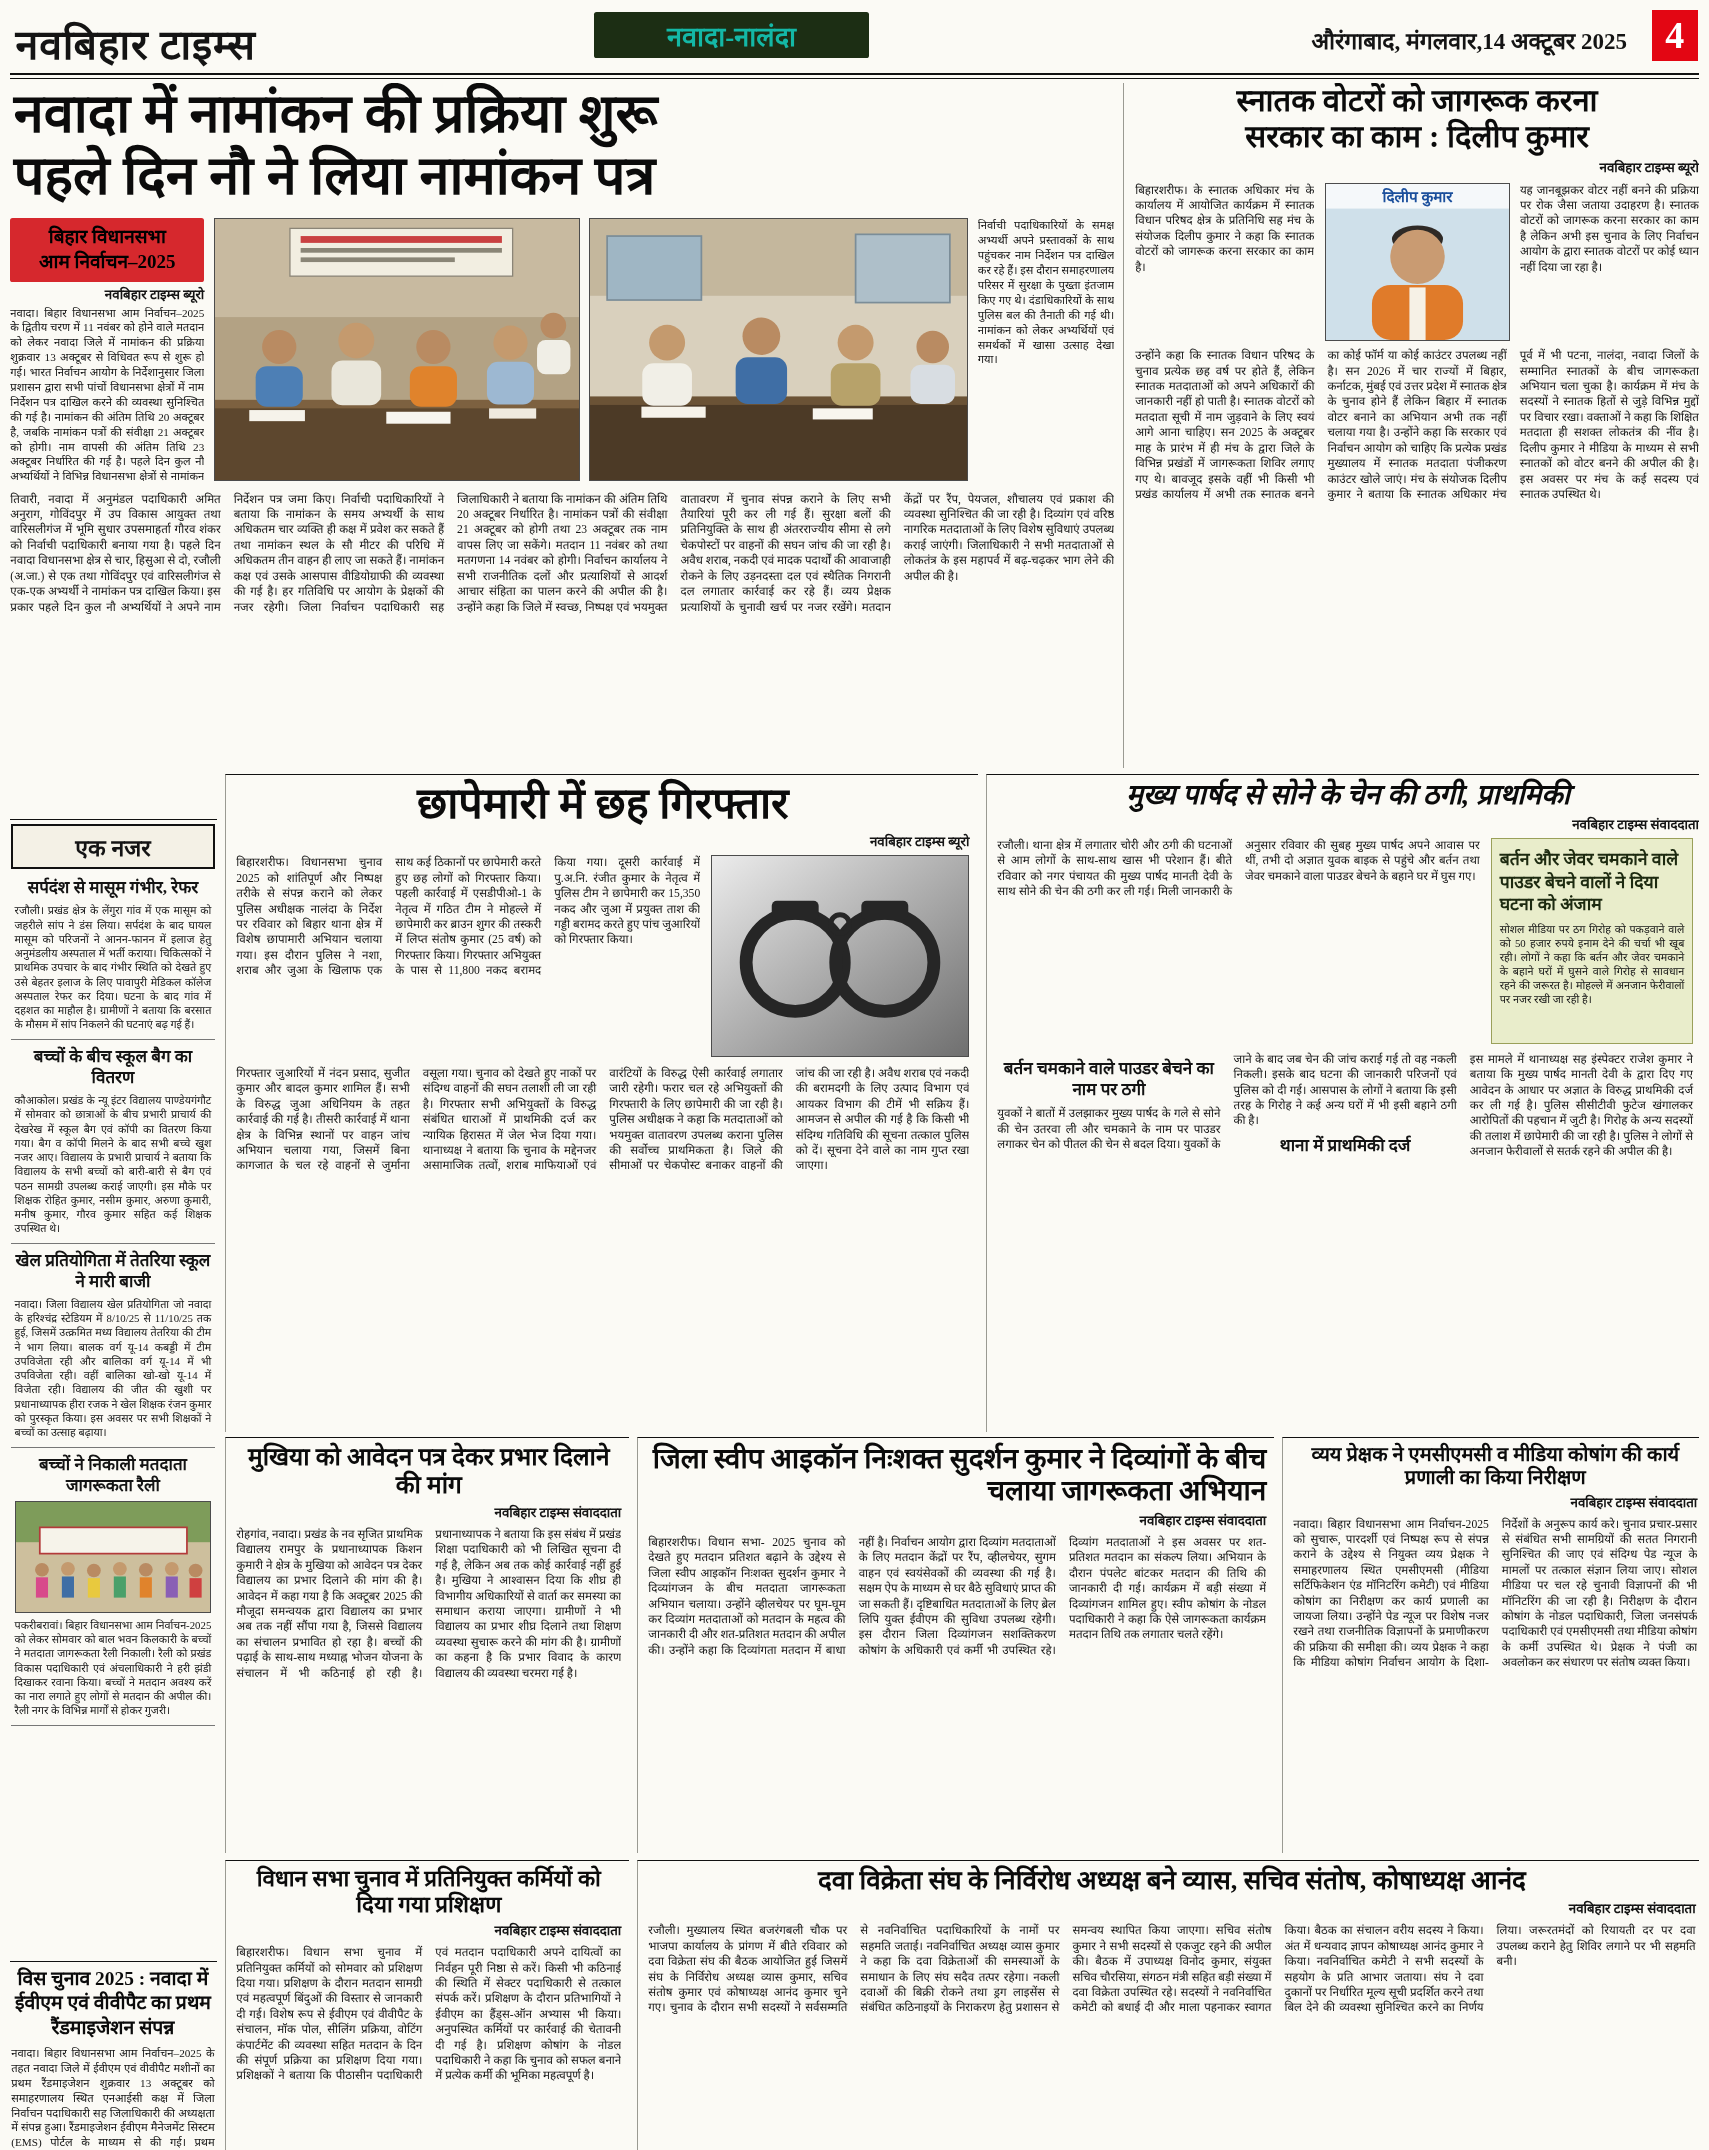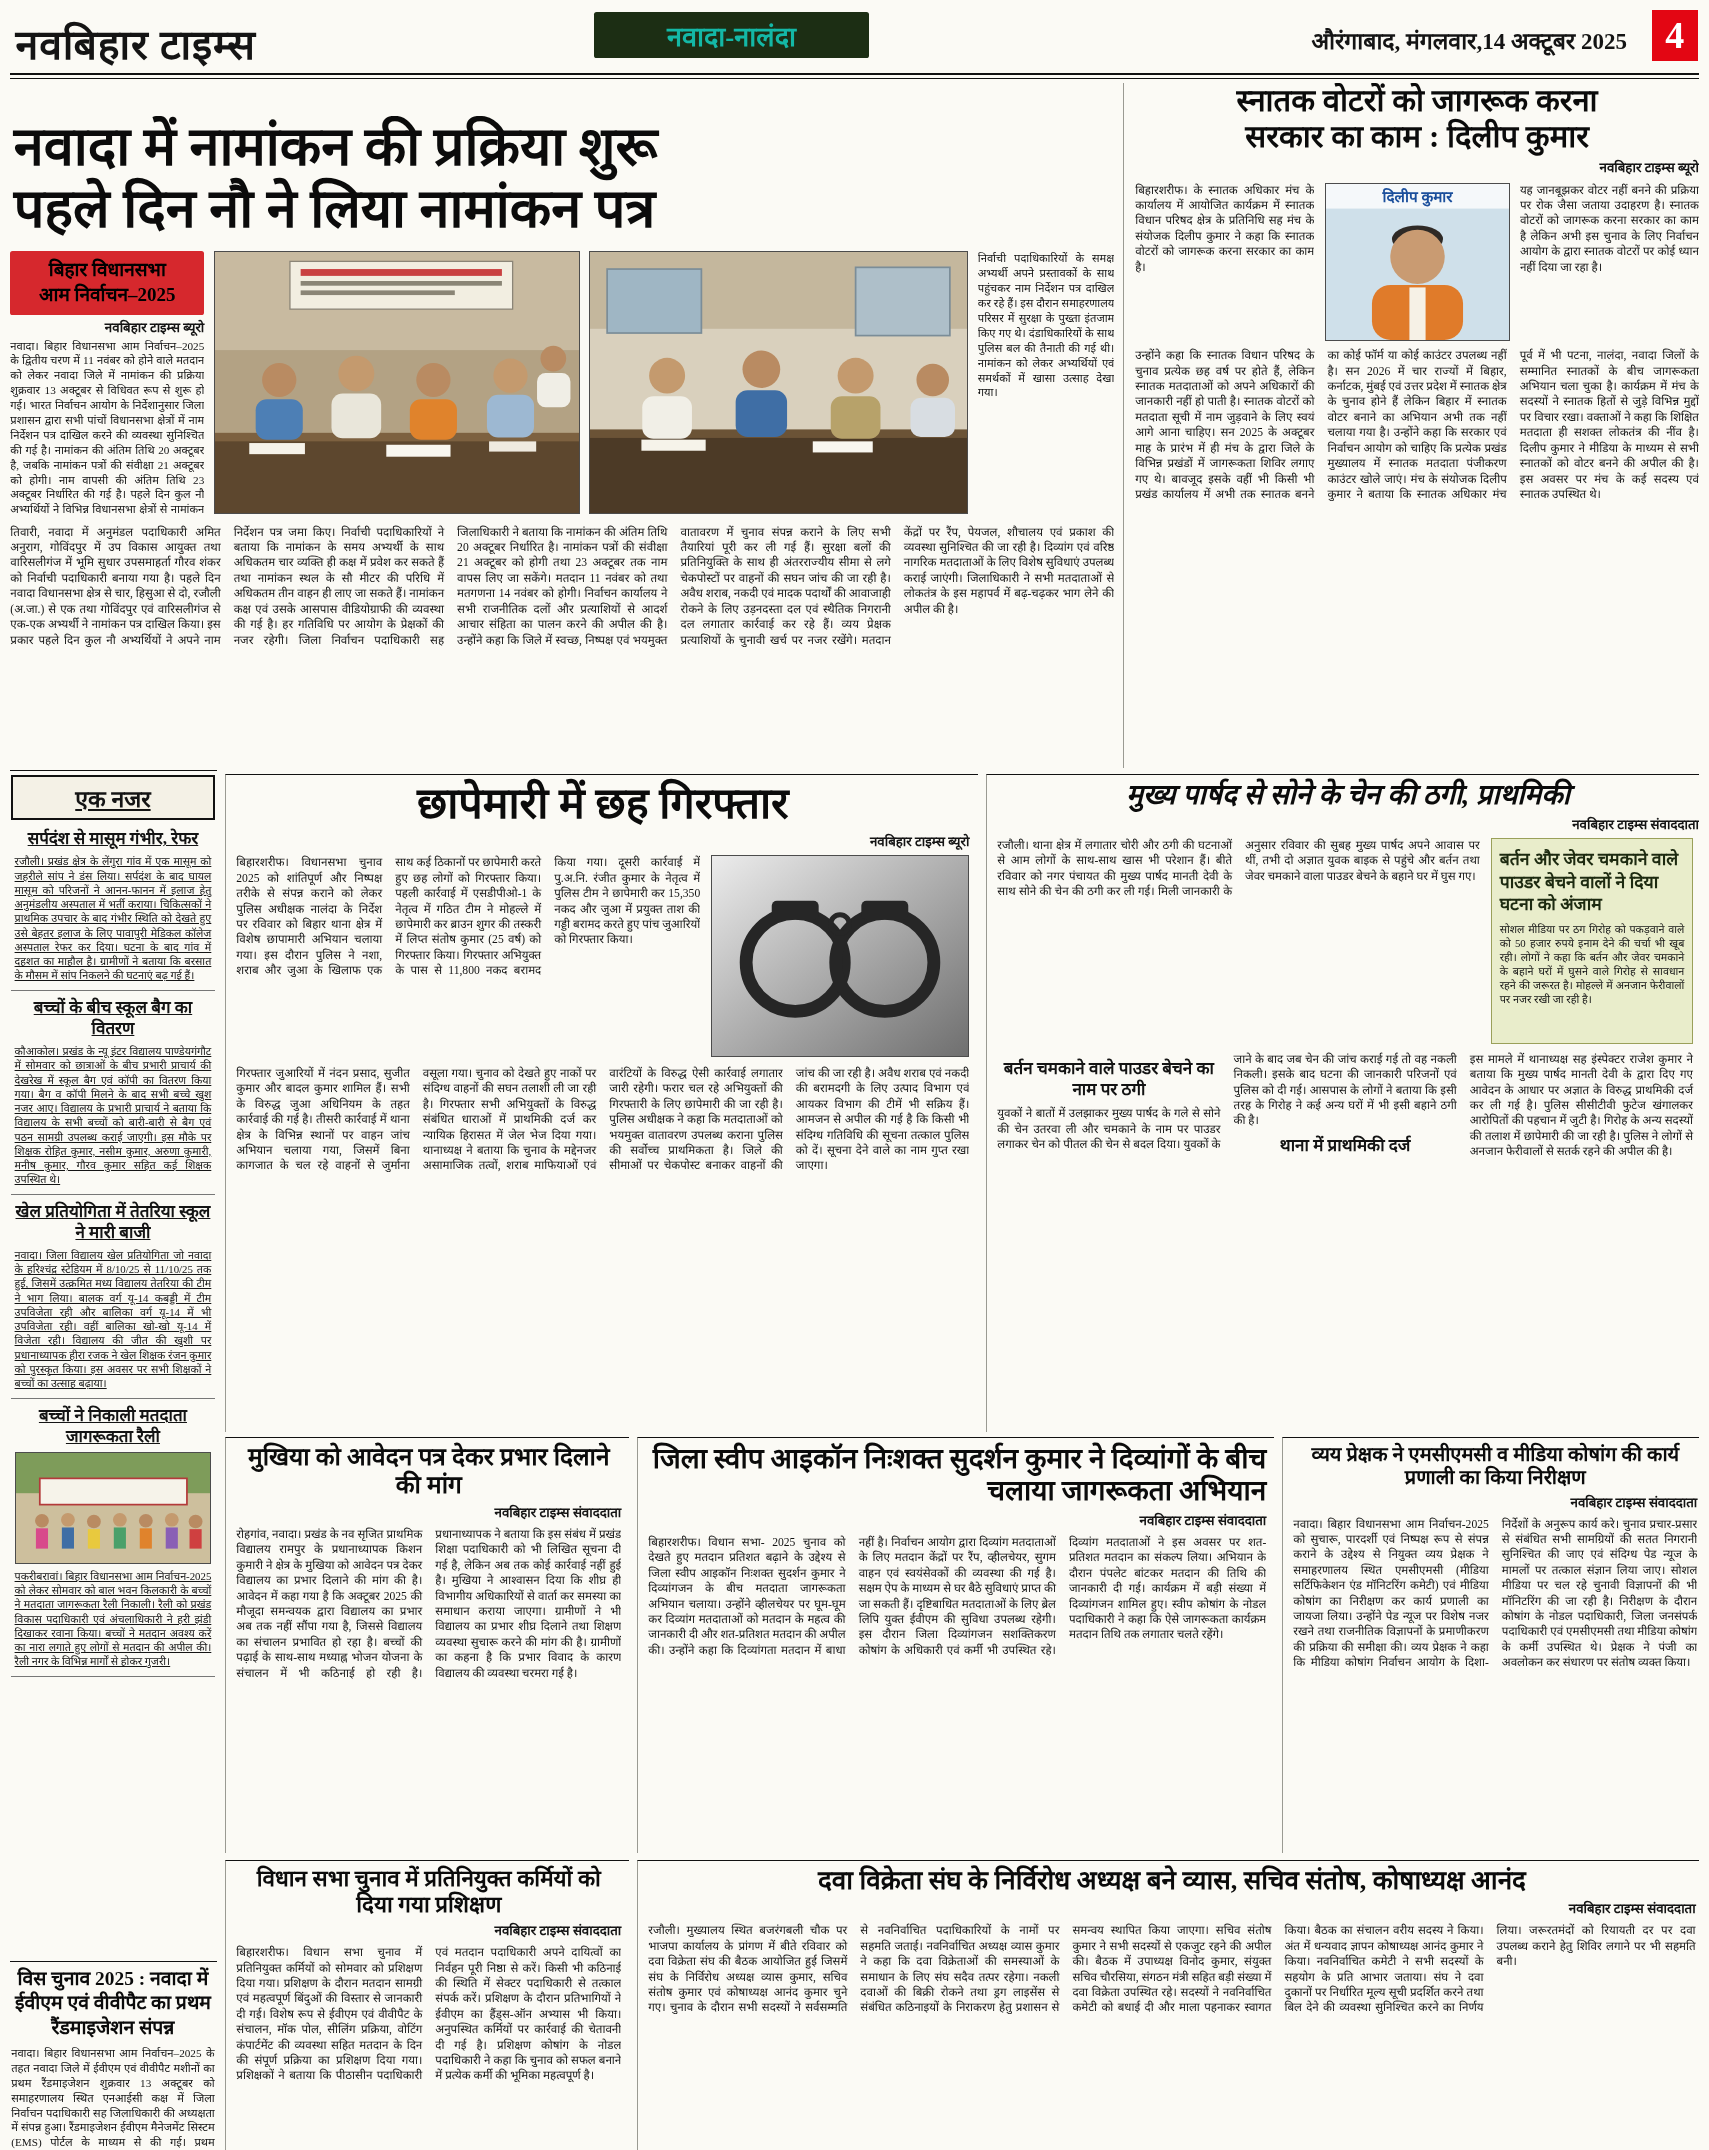--- a/index.html
+++ b/index.html
@@ -26,42 +26,42 @@
   .cols-2{column-count:2;column-gap:13px;}
   .cols-3{column-count:3;column-gap:13px;}
   .cols-4{column-count:4;column-gap:13px;}
   .cols-5{column-count:5;column-gap:13px;}
   .photo{border:0.9px solid #4c4c4c;background:#d8d2c4;overflow:hidden;}
   .photo svg{width:100%;height:100%;display:block;}
   .band{border-top:1.7px solid #111;}
   .vline{border-left:0.9px solid #9a9a92;}
 
   
-  #lead{left:10.3px;top:83px;width:1104px;height:685px;margin-top:33px;}
+  #lead{left:10.3px;top:83px;width:1104px;height:685px;}
   #lead .headline{font-size:54px;padding-left:3.4px;}
   .lead-row{display:flex;gap:9.5px;margin-top:11.2px;height:263px;}
   .kicker-col{width:194px;display:flex;flex-direction:column;}
   .kicker-box{background:#d6282d;color:#000000;text-align:center;font-weight:700;font-size:19px;line-height:1.3;
     padding:6.9px 3.4px;border-radius:2.6px;}
   .kicker-col .body-text{flex:1;font-size:11.2px;}
   .lead-photo-1{width:366px;height:263px;}
   .lead-photo-2{width:379px;height:263px;}
   .side-col{flex:1;font-size:11.2px;}
   .lead-lower{margin-top:10.3px;height:271px;}
 
   
   #graduate{left:1123px;top:83px;width:576px;height:685px;border-left:0.9px solid #9a9a92;padding-left:11.2px;}
   #graduate .headline{font-size:31px;text-align:center;}
   .grad-top{display:flex;gap:10.3px;height:158px;margin-top:4.3px;}
   .grad-col{flex:1;}
   .grad-photo{width:185px;height:158px;flex:0 0 185px;}
   .grad-body{margin-top:7.7px;height:400px;}
 
   
-  #ek-najar{left:10.3px;top:770px;width:207px;height:1182px;padding:4.3px 2.6px 0 0.9px;text-decoration:underline;}
+  #ek-najar{left:10.3px;top:819px;width:207px;height:1182px;padding:4.3px 2.6px 0 0.9px;}
   .panel-head{border:2.2px double #111;text-align:center;font-size:23px;font-weight:800;padding:4.3px 0;margin-bottom:2.6px;background:#f4f1e6;}
   .brief{border-bottom:1.3px solid #777;padding:6.9px 3.4px 7.7px 3.4px;}
   .brief-title{font-size:17px;font-weight:800;text-align:center;line-height:1.22;margin-bottom:4.3px;}
   .brief-body{font-size:10.8px;line-height:1.32;text-align:justify;}
   .rally-photo{width:100%;height:112px;margin-bottom:5.2px;}
 
   
   #vis-chunav{left:10.3px;top:1961px;width:207px;height:687px;padding:5.2px 2.6px 0 0.9px;}
   #vis-chunav .headline{font-size:19.4px;text-align:center;line-height:1.25;}
   #vis-chunav .body-text{margin-top:6px;font-size:11.2px;height:572px;}

